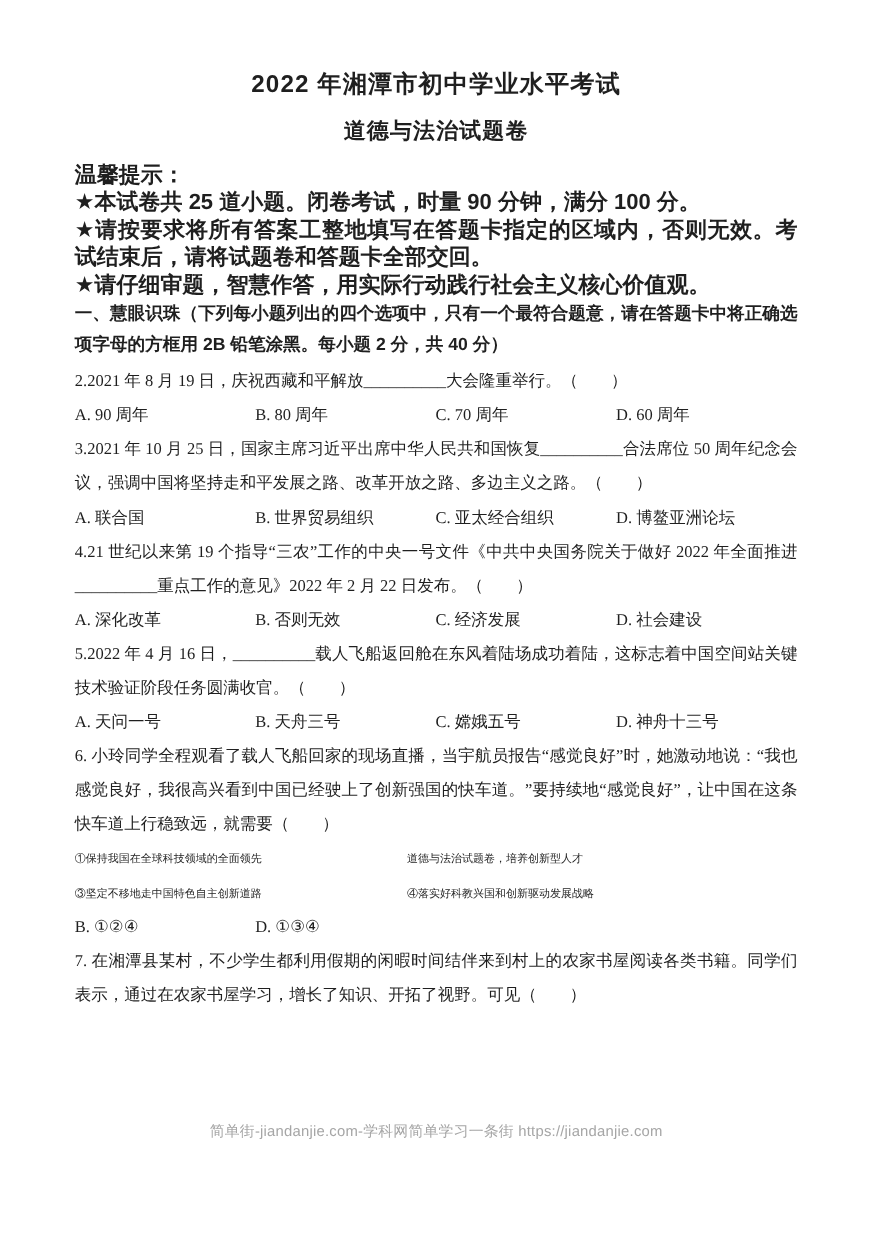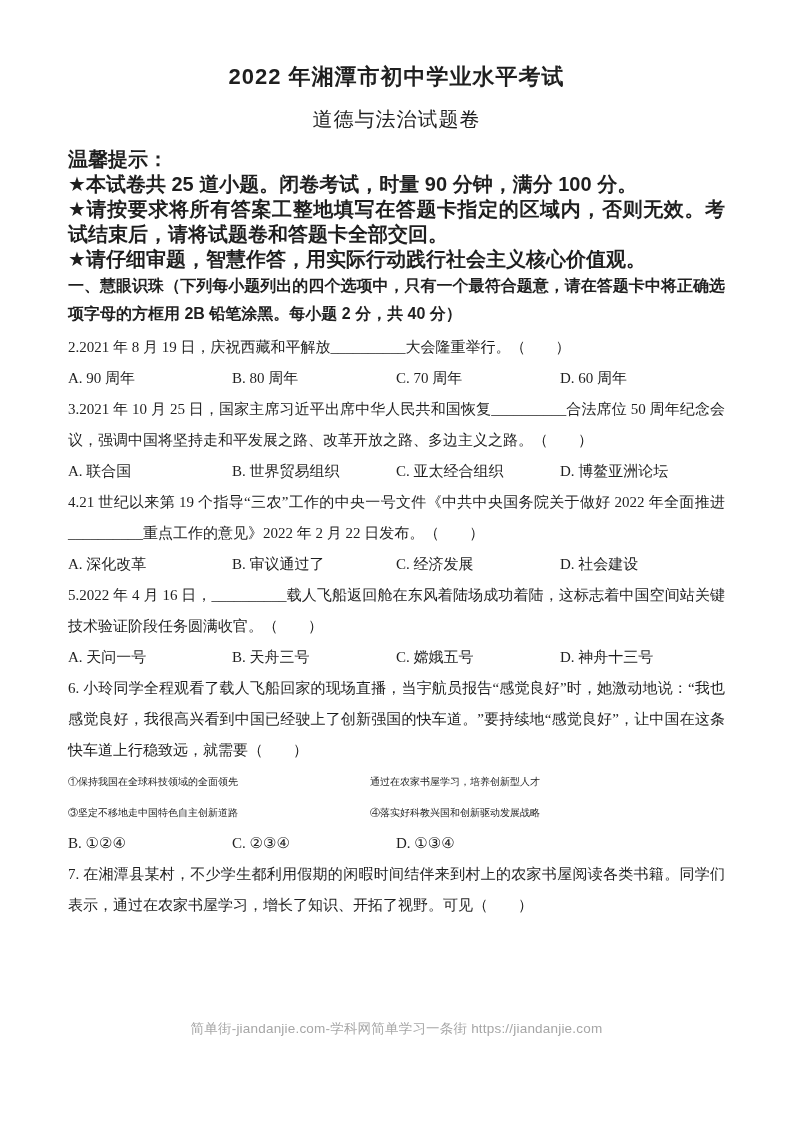--- a/index.html
+++ b/index.html
@@ -22,21 +22,21 @@
     font-family: "Liberation Sans", "DejaVu Sans", sans-serif;
     font-weight: 700;
     font-size: 22px;
     line-height: 26px;
     text-align: center;
     letter-spacing: 1px;
   }
   .subtitle {
     margin: 16px 0 0 0;
     font-family: "Liberation Sans", "DejaVu Sans", sans-serif;
-    font-weight: 400;
+    font-weight: 700;
     font-size: 20px;
     line-height: 26px;
     text-align: center;
     letter-spacing: 1px;
   }
   .notice {
     margin-top: 15px;
   }
   .notice p {
     margin: 0;
@@ -126,47 +126,46 @@
           <span>B. 世界贸易组织</span>
           <span>C. 亚太经合组织</span>
           <span>D. 博鳌亚洲论坛</span>
         </div>
       </div>
 
       <div class="question">
         <p class="stem">4.21 世纪以来第 19 个指导“三农”工作的中央一号文件《中共中央国务院关于做好 2022 年全面推进__________重点工作的意见》2022 年 2 月 22 日发布。（　　）</p>
         <div class="options-row">
           <span>A. 深化改革</span>
-          <span>B. 审议通过了</span>
+          <span>B. 否则无效</span>
           <span>C. 经济发展</span>
           <span>D. 社会建设</span>
         </div>
       </div>
 
       <div class="question">
         <p class="stem">5.2022 年 4 月 16 日，__________载人飞船返回舱在东风着陆场成功着陆，这标志着中国空间站关键技术验证阶段任务圆满收官。（　　）</p>
         <div class="options-row">
           <span>A. 天问一号</span>
           <span>B. 天舟三号</span>
           <span>C. 嫦娥五号</span>
           <span>D. 神舟十三号</span>
         </div>
       </div>
 
       <div class="question">
         <p class="stem">6. 小玲同学全程观看了载人飞船回家的现场直播，当宇航员报告“感觉良好”时，她激动地说：“我也感觉良好，我很高兴看到中国已经驶上了创新强国的快车道。”要持续地“感觉良好”，让中国在这条快车道上行稳致远，就需要（　　）</p>
         <div class="statements">
           <span>①保持我国在全球科技领域的全面领先</span>
-          <span>通过在农家书屋学习，培养创新型人才</span>
+          <span>道德与法治试题卷，培养创新型人才</span>
           <span>③坚定不移地走中国特色自主创新道路</span>
           <span>④落实好科教兴国和创新驱动发展战略</span>
         </div>
         <div class="options-row">
           <span>B. ①②④</span>
-          <span>C. ②③④</span>
           <span>D. ①③④</span>
         </div>
       </div>
 
       <div class="question">
         <p class="stem">7. 在湘潭县某村，不少学生都利用假期的闲暇时间结伴来到村上的农家书屋阅读各类书籍。同学们表示，通过在农家书屋学习，增长了知识、开拓了视野。可见（　　）</p>
       </div>
 
     </div>
   </div>

